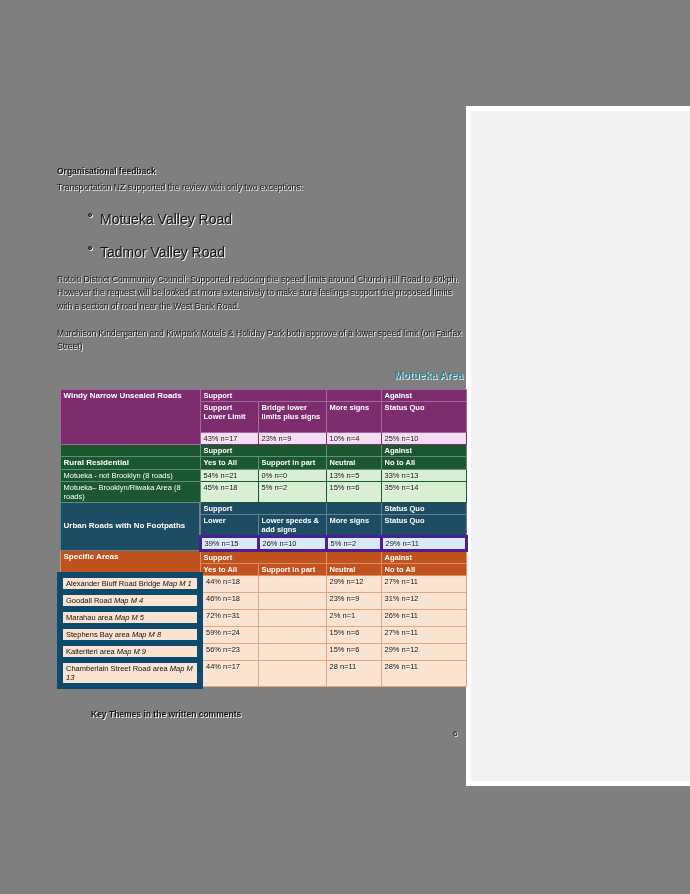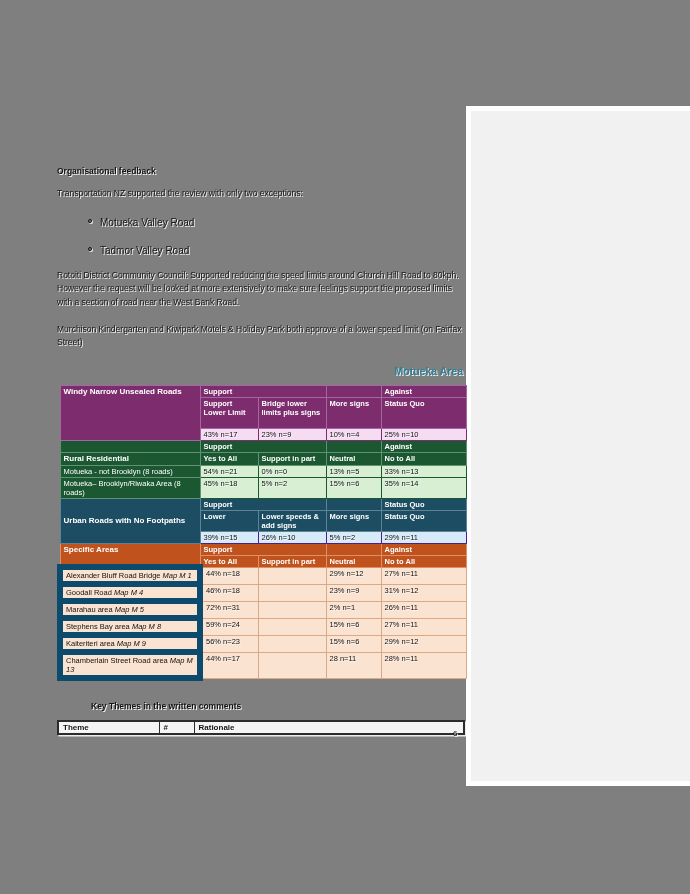--- a/index.html
+++ b/index.html
@@ -12,24 +12,24 @@
   
   .page-panel {
     position:absolute; left:466px; top:106px; width:229px; height:680px;
     background:#f1f1f2; border:5px solid #ffffff;
   }
   
   .ghost { color:#141414; text-shadow:1px 1px 0 rgba(255,255,255,0.92); }
 
   .content { position:absolute; left:57px; top:166px; width:406px; }
 
-  .h-small { font-size:8.5px; font-weight:bold; margin:0 0 11px 0; }
+  .h-small { font-size:8.5px; font-weight:bold; margin:0 0 5px 0; }
   .body-p  { font-size:8.5px; line-height:1.55; margin:0 0 11px 0; }
   .bullets { margin:0 0 13px 0; }
-  .bullet-row { display:flex; align-items:flex-start; margin:17px 0 5px 31px; font-size:10px; }
+  .bullet-row { display:flex; align-items:flex-start; margin:17px 0 5px 31px; font-size:14px; }
   .bullet-dot {
     width:4px; height:4px; border:1.2px solid #141414; border-radius:50%;
     margin:2px 8px 0 0; flex:0 0 auto;
     box-shadow:1px 1px 0 rgba(255,255,255,0.9);
   }
   .area-heading { font-size:10.5px; font-weight:bold; margin:14px 0 8px 0;
     color:#2f7e92; text-shadow:1px 1px 0 rgba(255,255,255,0.85);text-align:right; }
 
   
   table.results { border-collapse:collapse; width:406px; table-layout:fixed;
@@ -41,21 +41,21 @@
   .rowlbl { color:#ffffff; font-weight:normal; }
   .dcell { color:#111111; text-shadow:0.6px 0.6px 0 rgba(255,255,255,0.7); }
 
   .sec-purple .hd, .sec-purple .rowlbl { background:#7d2d6e; border:1px solid #a468a0; }
   .sec-purple .dcell { background:#f6dcf2; border:1px solid #7d2d6e; }
 
   .sec-green .hd, .sec-green .rowlbl { background:#1b5731; border:1px solid #5f9274; }
   .sec-green .dcell { background:#d8efd4; border:1px solid #1b5731; }
 
   .sec-blue .hd, .sec-blue .rowlbl { background:#1d4d62; border:1px solid #5f8396; }
-  .sec-blue .dcell { background:#d7eaf7; border:1px solid #4c1d95; }
+  .sec-blue .dcell { background:#d7eaf7; border:3px solid #4c1d95; }
 
   .sec-orange .hd { background:#c0521d; border:1px solid #dd9068; }
   .sec-orange .dcell { background:#fbe3d2; border:1px solid #dca984; }
   .sec-orange .lbl-light { background:#fbe3d2; border:6px solid #0c4a6e; color:#111; }
   .map-ref { font-style:italic; }
 
   .big-label { font-size:8px; font-weight:bold;margin-left:48px; }
 
   
   .themes-heading { font-size:8.5px; font-weight:bold; margin:20px 0 9px 0;padding-left:34px; }
@@ -229,30 +229,16 @@
         <td class="dcell">44% n=17</td>
         <td class="dcell"></td>
         <td class="dcell">28 n=11</td>
         <td class="dcell">28% n=11</td>
       </tr>
     </tbody>
   </table>
 
   <div class="themes-heading ghost">Key Themes in the written comments</div>
 
-  <table class="themes">
-    <colgroup>
-      <col style="width:101px">
-        <col style="width:35px">
-        <col style="width:270px">
-    </colgroup>
-    <tbody>
-        <tr>
-      <td class="ghost">Theme</td>
-      <td class="ghost">#</td>
-      <td class="ghost">Rationale</td>
-    </tr>
-  </tbody>
-    </table>
 
 </div>
 
 <div class="page-number ghost">6</div>
 
 </body></html>

